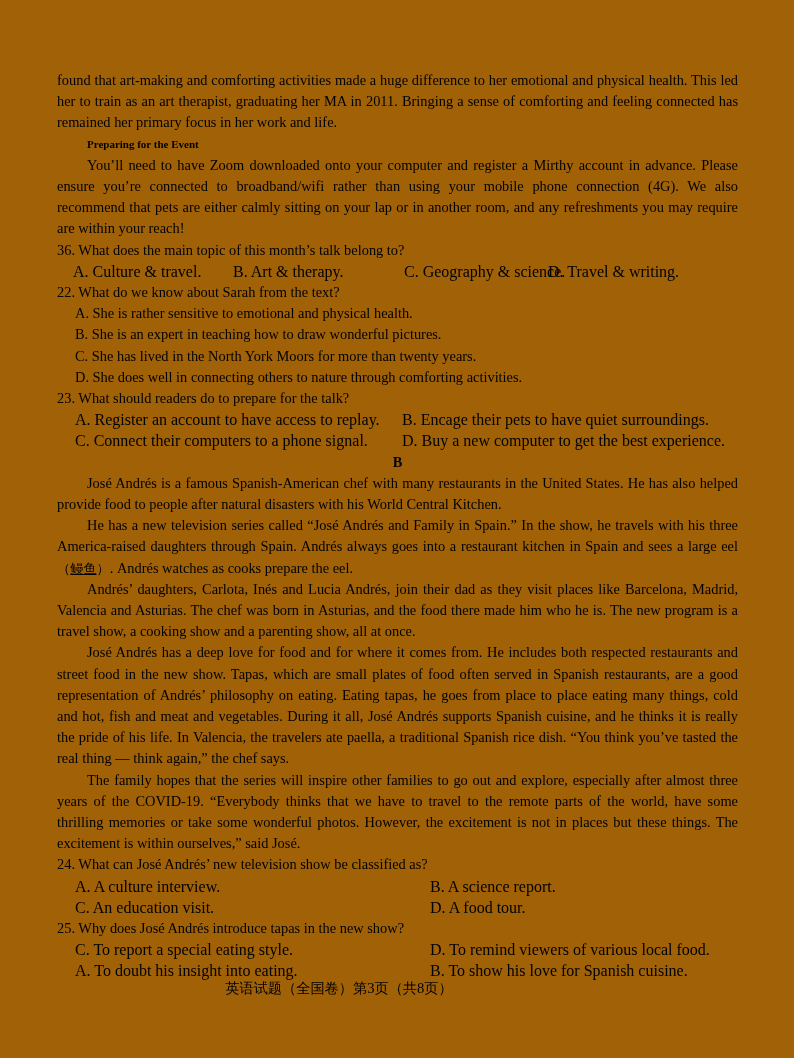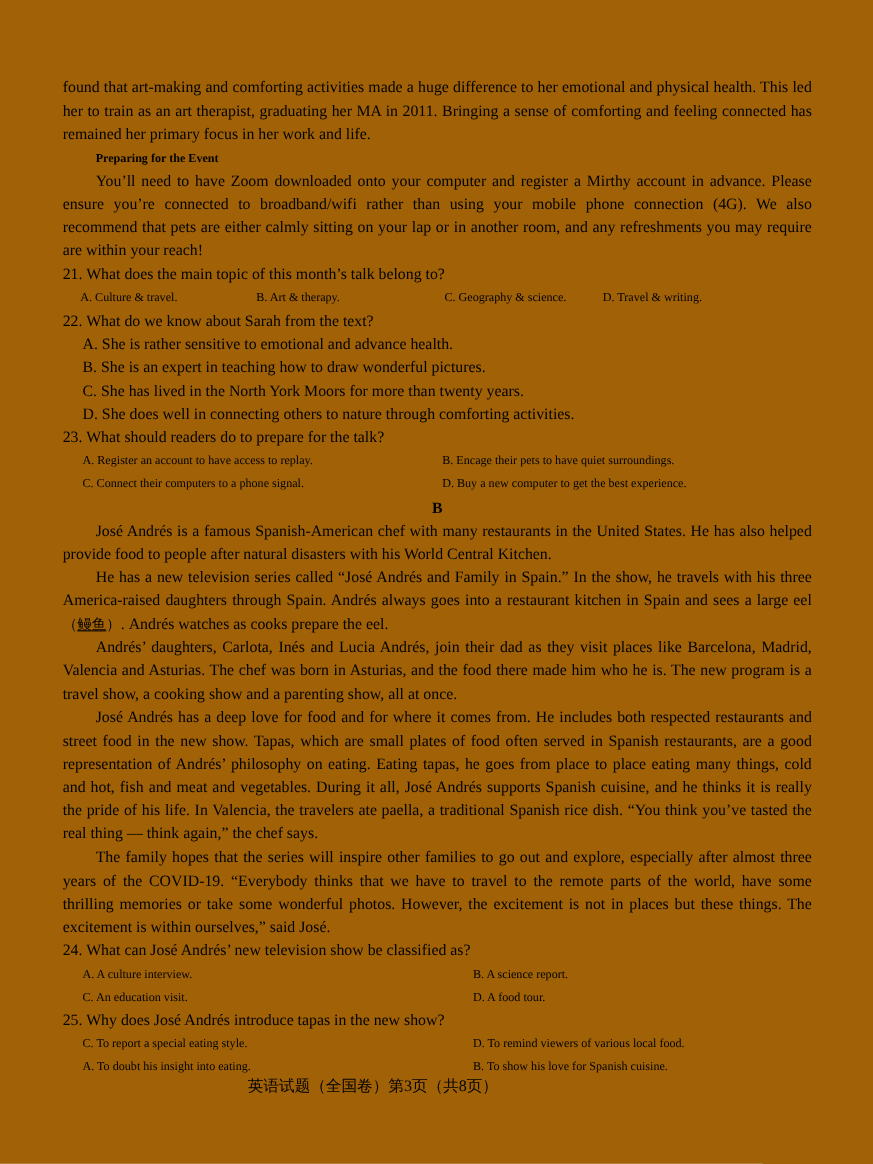--- a/index.html
+++ b/index.html
@@ -61,21 +61,21 @@
     margin: 0;
     width: 681px;
   }
   .qstem {
     font-size: 14.4px;
     line-height: 21.2px;
     margin: 0;
     text-indent: 0;
   }
   .opt-row {
-    font-size: 11px;
+    font-size: 16px;
     line-height: 21.2px;
     margin: 0;
     position: relative;
     white-space: nowrap;
   }
   .opt {
     display: inline-block;
     vertical-align: top;
   }
   
@@ -131,30 +131,30 @@
 
 <div class="page">
   <div class="content">
 
     <p class="para noindent">found that art-making and comforting activities made a huge difference to her emotional and physical health. This led her to train as an art therapist, graduating her MA in 2011. Bringing a sense of comforting and feeling connected has remained her primary focus in her work and life.</p>
 
     <p class="subhead">Preparing for the Event</p>
 
     <p class="para indent">You’ll need to have Zoom downloaded onto your computer and register a Mirthy account in advance. Please ensure you’re connected to broadband/wifi rather than using your mobile phone connection (4G). We also recommend that pets are either calmly sitting on your lap or in another room, and any refreshments you may require are within your reach!</p>
 
-    <p class="qstem">21. What does the main topic of this month’s talk belong to?</p>
+    <p class="qstem">36. What does the main topic of this month’s talk belong to?</p>
     <div class="opt-row row4">
       <span class="opt o1">A. Culture &amp; travel.</span>
       <span class="opt o2">B. Art &amp; therapy.</span>
       <span class="opt o3">C. Geography &amp; science.</span>
       <span class="opt o4">D. Travel &amp; writing.</span>
     </div>
 
     <p class="qstem">22. What do we know about Sarah from the text?</p>
-    <p class="opt-stack">A. She is rather sensitive to emotional and advance health.</p>
+    <p class="opt-stack">A. She is rather sensitive to emotional and physical health.</p>
     <p class="opt-stack">B. She is an expert in teaching how to draw wonderful pictures.</p>
     <p class="opt-stack">C. She has lived in the North York Moors for more than twenty years.</p>
     <p class="opt-stack">D. She does well in connecting others to nature through comforting activities.</p>
 
     <p class="qstem">23. What should readers do to prepare for the talk?</p>
     <div class="opt-row row2">
       <span class="opt c1">A. Register an account to have access to replay.</span>
       <span class="opt c2">B. Encage their pets to have quiet surroundings.</span>
     </div>
     <div class="opt-row row2">

